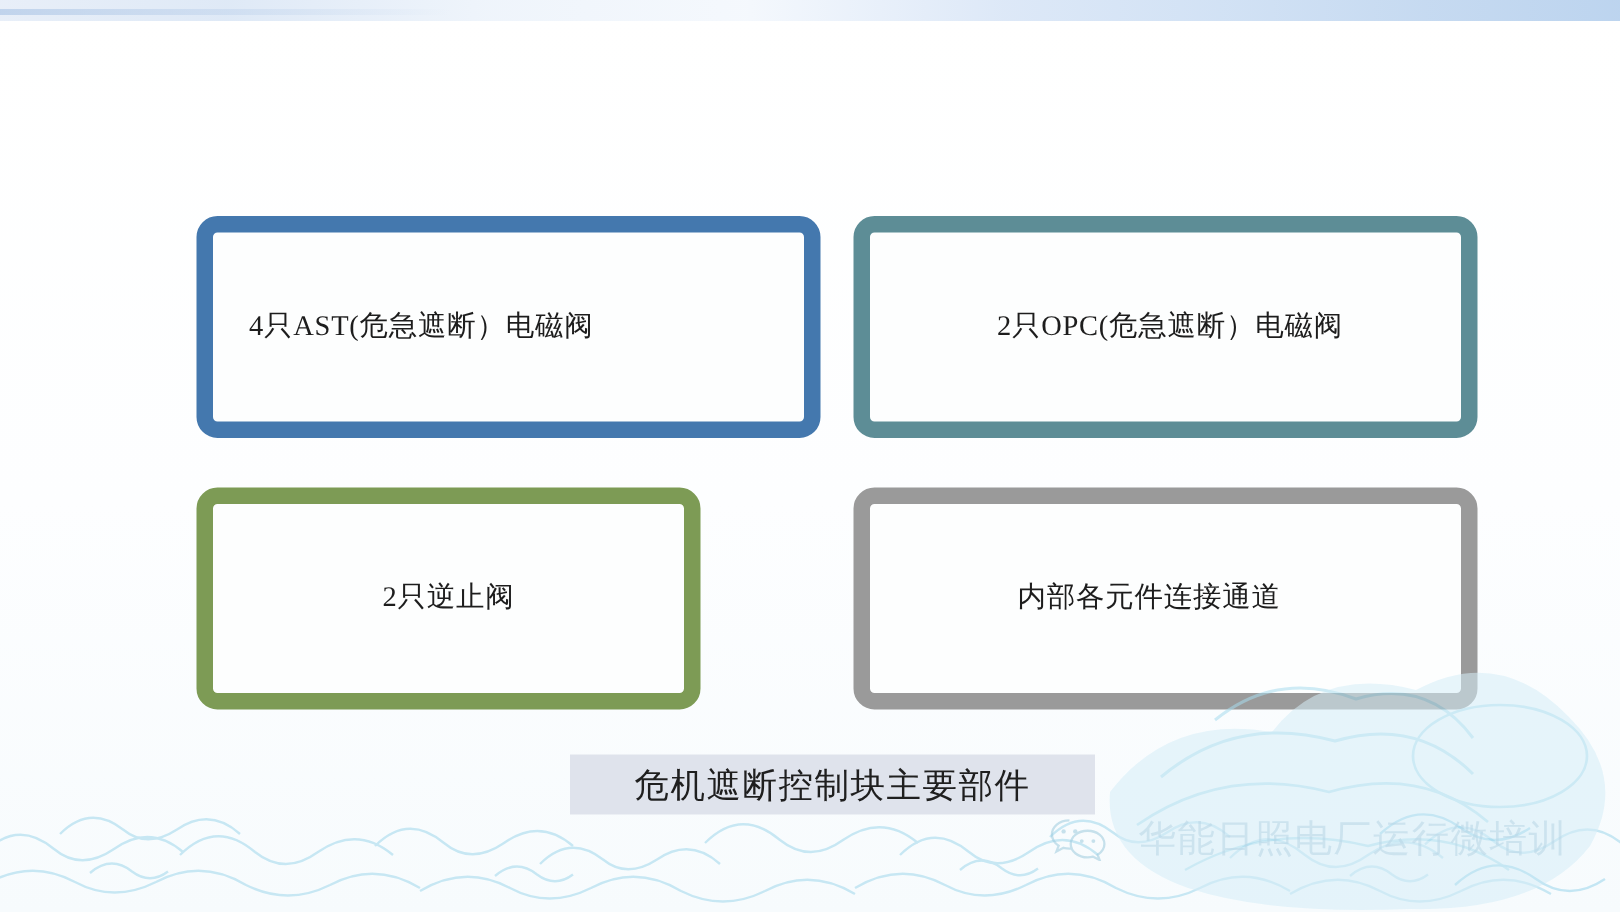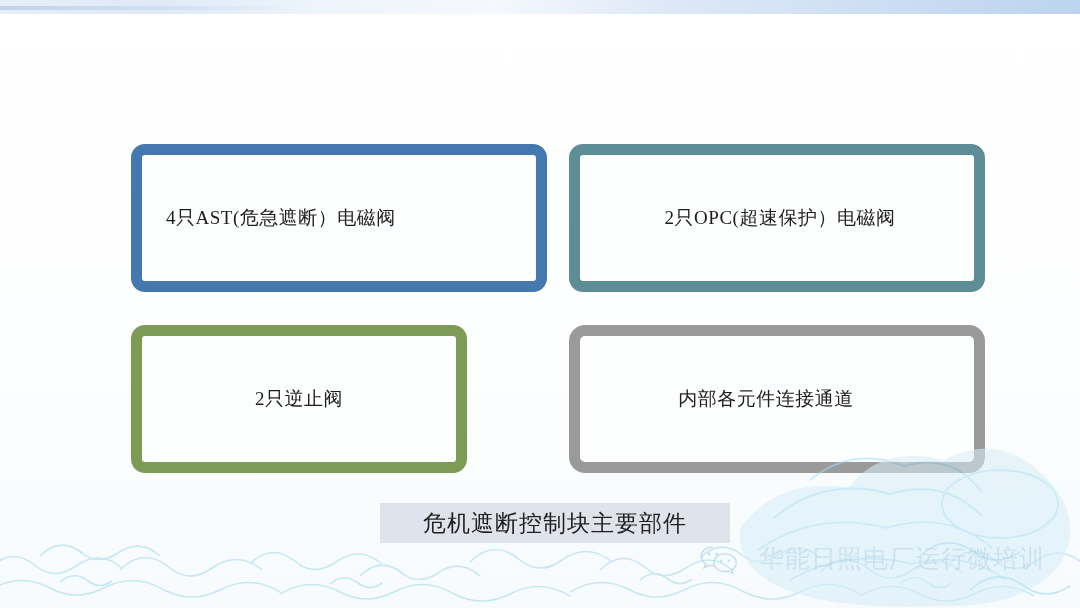--- a/index.html
+++ b/index.html
@@ -201,28 +201,28 @@
   <div class="top-stripe-2"></div>
 
 
   <div class="boxes">
 
     <div class="box" id="box-0" style="border-color: rgb(68, 120, 174);">
       <div class="box-text">4只AST(危急遮断）电磁阀</div>
     </div>
 
     <div class="box" id="box-1" style="border-color: rgb(93, 141, 150);">
-      <div class="box-text">2只OPC(超速保护）电磁阀</div>
+      <div class="box-text">2只OPC(危急遮断）电磁阀</div>
     </div>
 
     <div class="box" id="box-2" style="border-color: rgb(125, 155, 85);">
       <div class="box-text">2只逆止阀</div>
     </div>
 
-    <div class="box" id="box-3" style="border-color: rgb(154, 154, 154); border-radius: 16px;">
+    <div class="box" id="box-3" style="border-color: rgb(154, 154, 154);">
       <div class="box-text">内部各元件连接通道</div>
     </div>
 
   </div>
 
   <div class="caption" style="background: rgb(223, 227, 236);">
     <span class="caption-text">危机遮断控制块主要部件</span>
   </div>
 
   <svg class="wave-layer" viewBox="0 0 1080 190" preserveAspectRatio="none">

